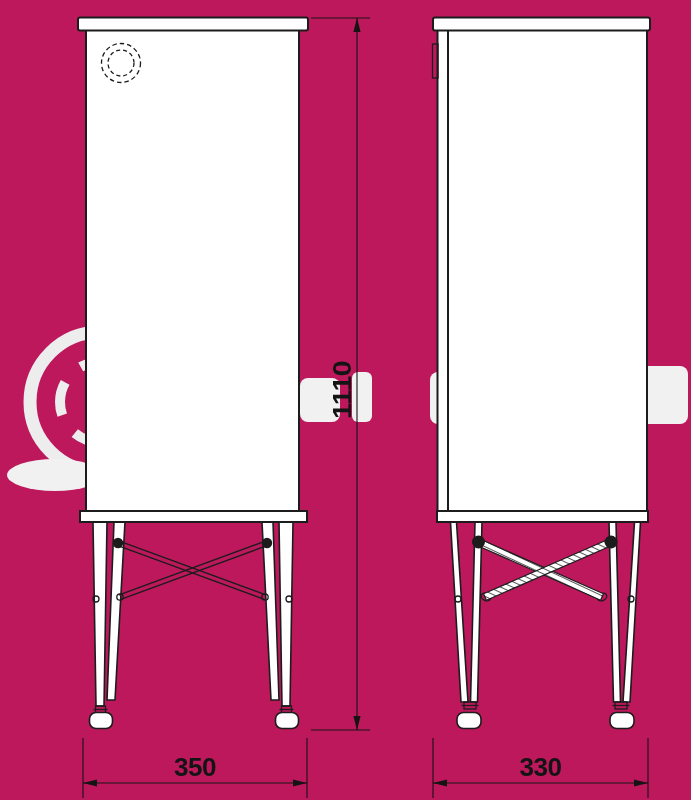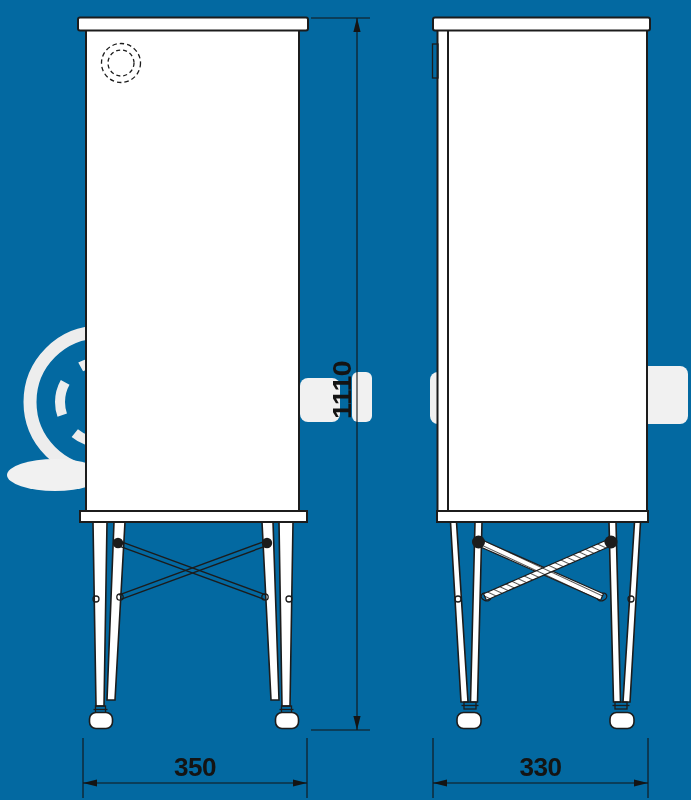--- a/index.html
+++ b/index.html
@@ -1,19 +1,19 @@
 <!DOCTYPE html>
 <html><head>
 <meta charset="utf-8">
 <style>
   html,body{margin:0;padding:0;background:#ffffff;}
   .canvas{
     position:relative;
     width:691px;height:800px;
-    background:#0369a1;
+    background:#be185d;
     overflow:hidden;
     font-family:"Liberation Sans",sans-serif;
   }
   .canvas svg{position:absolute;left:0;top:0;}
   .outline{fill:#ffffff;stroke:#1c1c1c;stroke-width:2;}
   .thin{fill:#ffffff;stroke:#1c1c1c;stroke-width:1.6;}
   .detail{fill:none;stroke:#1c1c1c;stroke-width:1.3;}
   .rod{fill:none;stroke:#1c1c1c;stroke-width:1.4;stroke-linecap:round;}
   .dimline{stroke:#141414;stroke-width:1.1;fill:none;}
   .arrow{fill:#141414;stroke:none;}

